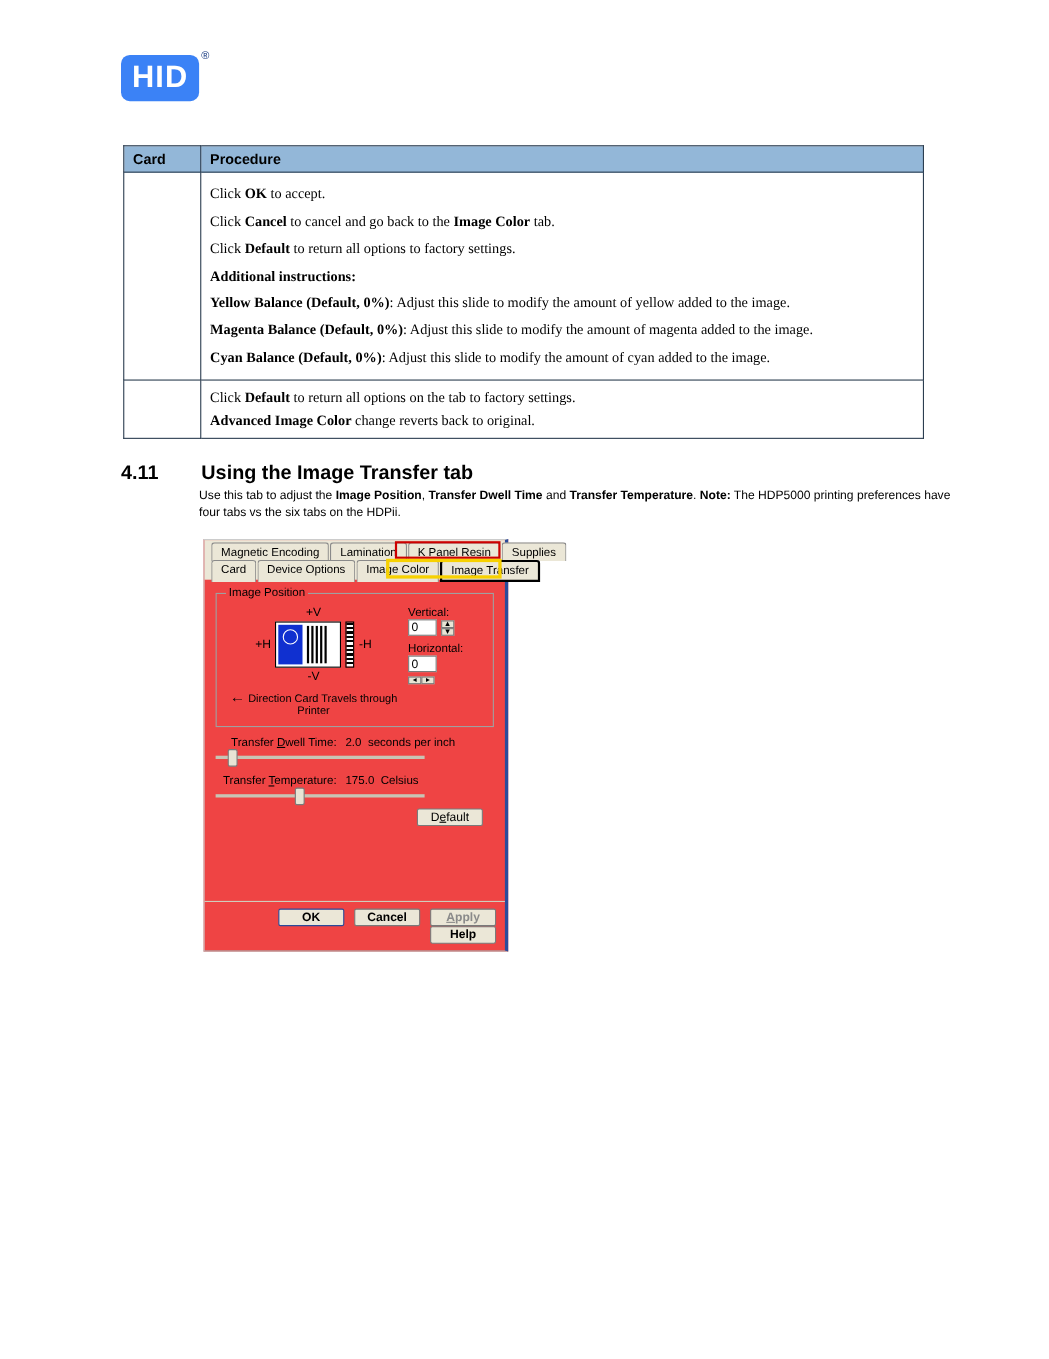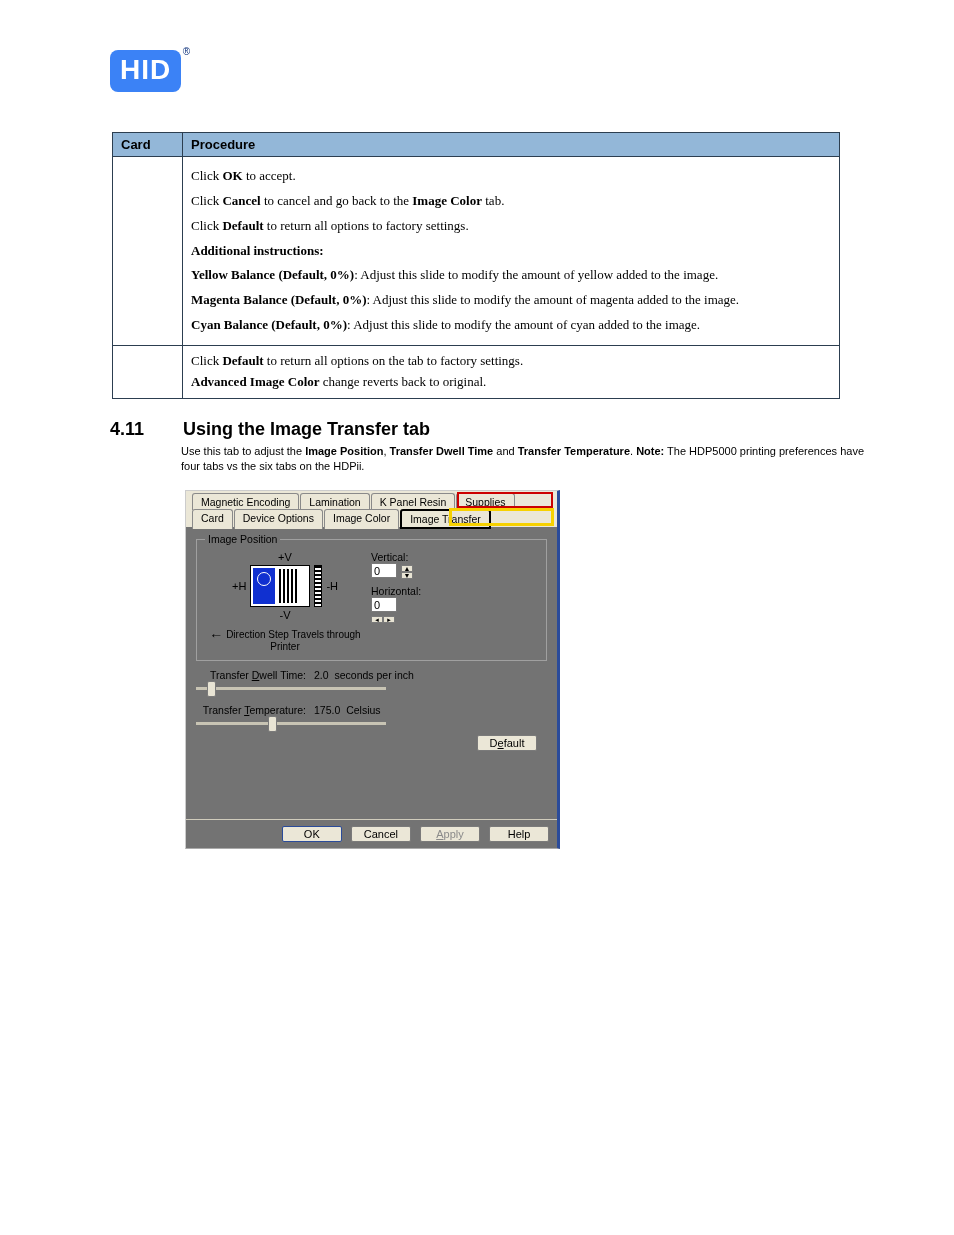--- a/index.html
+++ b/index.html
@@ -65,22 +65,22 @@
   .intro {
     margin-left: 116px;
     font-size: 11px;
     line-height: 1.4;
     width: 700px;
   }
   .intro b { font-weight:bold; }
   
   .dialog-wrap { margin: 16px 0 8px 120px; }
   .dialog {
-    width: 375px;
-    background:#737373;
+    width: 277px;
+    background:#ef4444;
     border-right: 3px solid #2a4b9a;
     border-bottom: 1px solid #aaa;
     border-left: 1px solid #ccc;
     border-top: 1px solid #ccc;
     font-family: Tahoma, Arial, sans-serif;
     font-size: 11px;
     color:#000;
   }
   .tabs { position:relative; height:36px; background:#ebe7d7; }
   .tabrow { position:absolute; left:6px; display:flex; }
@@ -150,21 +150,21 @@
   .harrow { display:inline-flex; }
   .sliderrow { display:flex; align-items:center; gap:8px; margin:6px 0; font-size:10.5px;text-align:right; }
   .sliderrow .u { text-decoration:underline; }
   .slider {
     width:190px; height:3px; background:#c8c4b4; position:relative; margin-top:4px;
   }
   .slider .thumb {
     position:absolute; top:-6px; width:9px; height:16px;
     background:#e8e4d4; border:1px solid #7a7a7a; border-radius:2px;
   }
-  .btn-row { text-align:right; padding:4px 2px 2px 0; }
+  .btn-row { text-align:right; padding:4px 2px 2px 0;font-weight:bold; }
   .dlg-btn {
     display:inline-block; min-width:60px; text-align:center;
     font-size:11px; padding:1px 8px; margin-left:6px;
     background:#ebe7d7; border:1px solid #7a7a7a; border-radius:2px;
   }
   .dlg-btn.primary { border:1.5px solid #2a4b9a; }
   .dlg-btn.disabled { color:#8a8a8a; }
   .default-btn-row { text-align:right; padding-right:10px; margin-top:10px; }
   .figcap { margin: 10px 0 0 100px; font-weight:bold; font-size:13px; }
   .spacer { height:58px; }
@@ -270,21 +270,21 @@
                       <span></span>
                       <span></span>
                     </div>
                 </div>
                 <div class="ruler"></div>
                 <span class="btext">-H</span>
               </div>
               <div class="lbl">-V</div>
               <div class="dirline">
                 <span class="arrow">←</span>
-                <span>Direction Step Travels through Printer</span>
+                <span>Direction Card Travels through Printer</span>
               </div>
             </div>
             <div class="posinputs">
               <div class="fld">
                 <div>Vertical:</div>
                 <input value="0" style="">
                 <span class="spin">
                     <span>▲</span>
                     <span>▼</span>
                   </span>

